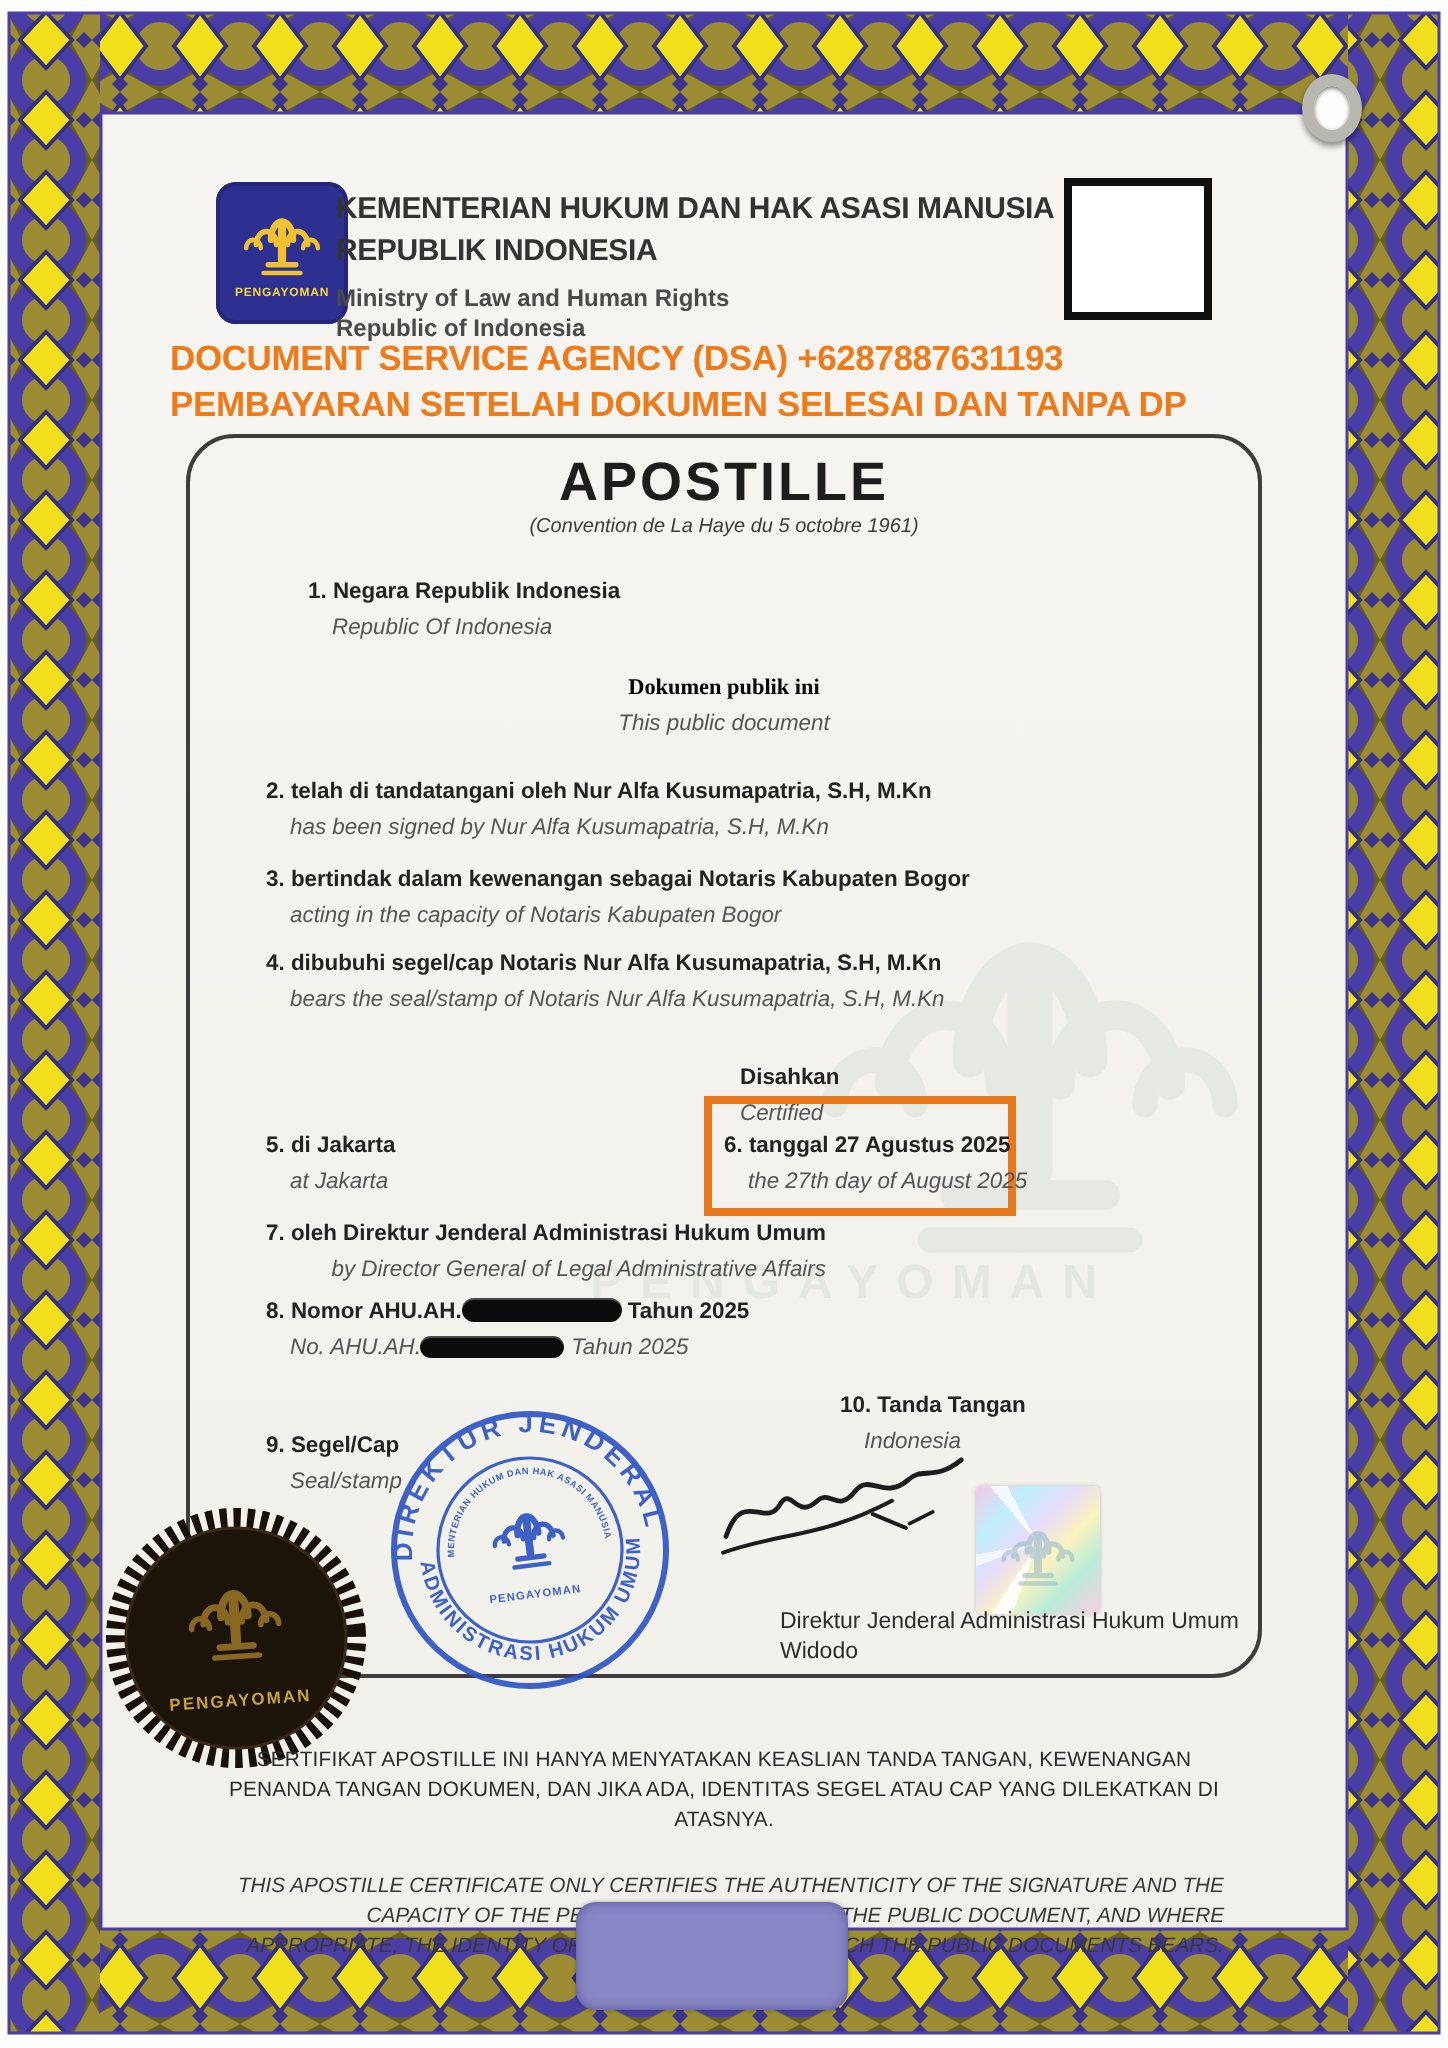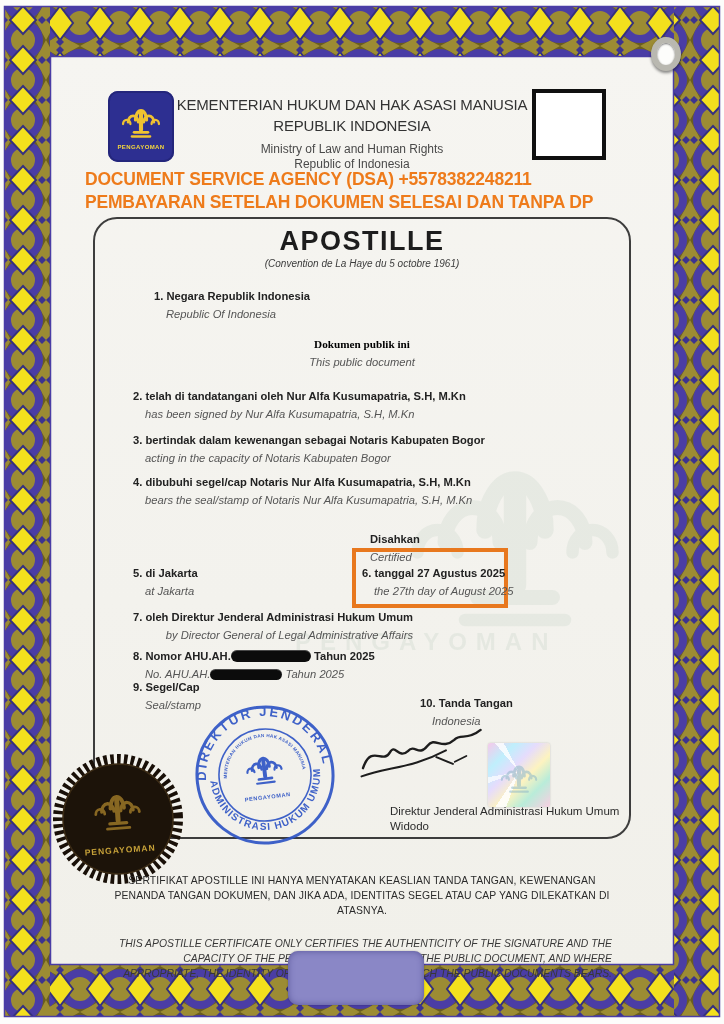--- a/index.html
+++ b/index.html
@@ -17,21 +17,21 @@
             border:6px solid #b9b8b0; background:#fdfdfb;
             box-shadow:0 2px 3px rgba(0,0,0,.45), inset 0 1px 2px #777; }
 
   
   .logo { position:absolute; left:108px; top:91px; width:66px; height:71px; border-radius:10px;
           background:#2d2f91; display:flex; flex-direction:column; align-items:center; justify-content:flex-start;
           box-shadow:0 0 0 2px #24267b inset; }
   .logo svg { margin-top:4px; }
   .logo-label { font-size:6px; font-weight:bold; color:#f5d73d; letter-spacing:.4px; margin-top:1px; }
 
-  .ministry { position:absolute; left:168px; top:94px; width:368px; text-align:center; color:#2e2e2e; }
+  .ministry { position:absolute; left:168px; top:94px; width:368px; color:#2e2e2e;font-weight:bold; }
   .ministry .l1 { font-size:15px; letter-spacing:-0.2px; line-height:21px; color:#333; }
   .ministry .en { font-size:12px; color:#4a4a4a; line-height:15px; }
   .ministry .en-wrap { margin-top:6px; }
 
   .qr-box { position:absolute; left:532px; top:89px; width:74px; height:71px; background:#fff; border:4px solid #101010; }
 
   .promo { position:absolute; left:85px; width:600px; font-weight:bold; font-size:17.5px; color:#ee7b1b; letter-spacing:-0.2px; }
   .promo1 { top:169px; }
   .promo2 { top:192px; }
 
@@ -164,21 +164,21 @@
     <div class="l1">KEMENTERIAN HUKUM DAN HAK ASASI MANUSIA</div>
     <div class="l1">REPUBLIK INDONESIA</div>
     <div class="en-wrap">
       <div class="en">Ministry of Law and Human Rights</div>
       <div class="en">Republic of Indonesia</div>
     </div>
   </div>
 
   <div class="qr-box"></div>
 
-  <div class="promo promo1">DOCUMENT SERVICE AGENCY (DSA) +5578382248211</div>
+  <div class="promo promo1">DOCUMENT SERVICE AGENCY (DSA) +6287887631193</div>
   <div class="promo promo2">PEMBAYARAN SETELAH DOKUMEN SELESAI DAN TANPA DP</div>
 
   <div class="cert-box"></div>
   <div class="cert-title">APOSTILLE</div>
   <div class="cert-conv">(Convention de La Haye du 5 octobre 1961)</div>
 
   <div class="item" style="left:134px; top:289px;margin-left:20px;">
     <div class="l1"><span>1.</span> <span>Negara Republik Indonesia</span></div>
     <div class="l2">Republic Of Indonesia</div>
   </div>
@@ -229,21 +229,21 @@
       <span>8.</span>
       <span>Nomor AHU.AH.</span><span class="redact-bar rb1"></span>
       <span>Tahun 2025</span>
     </div>
     <div class="l2">
       <span>No. AHU.AH.</span><span class="redact-bar rb2"></span>
       <span>Tahun 2025</span>
     </div>
   </div>
 
-  <div class="item" style="left:133px; top:680px;">
+  <div class="item" style="left:133px; top:716px;">
     <div class="l1"><span>9.</span> <span>Segel/Cap</span></div>
     <div class="l2">Seal/stamp</div>
   </div>
 
   <div class="item" style="left:420px; top:696px;">
     <div class="l1"><span>10.</span> <span>Tanda Tangan</span></div>
     <div class="l2">Indonesia</div>
   </div>
 
   <svg class="stamp-blue" width="150" height="150" viewBox="0 0 150 150">

